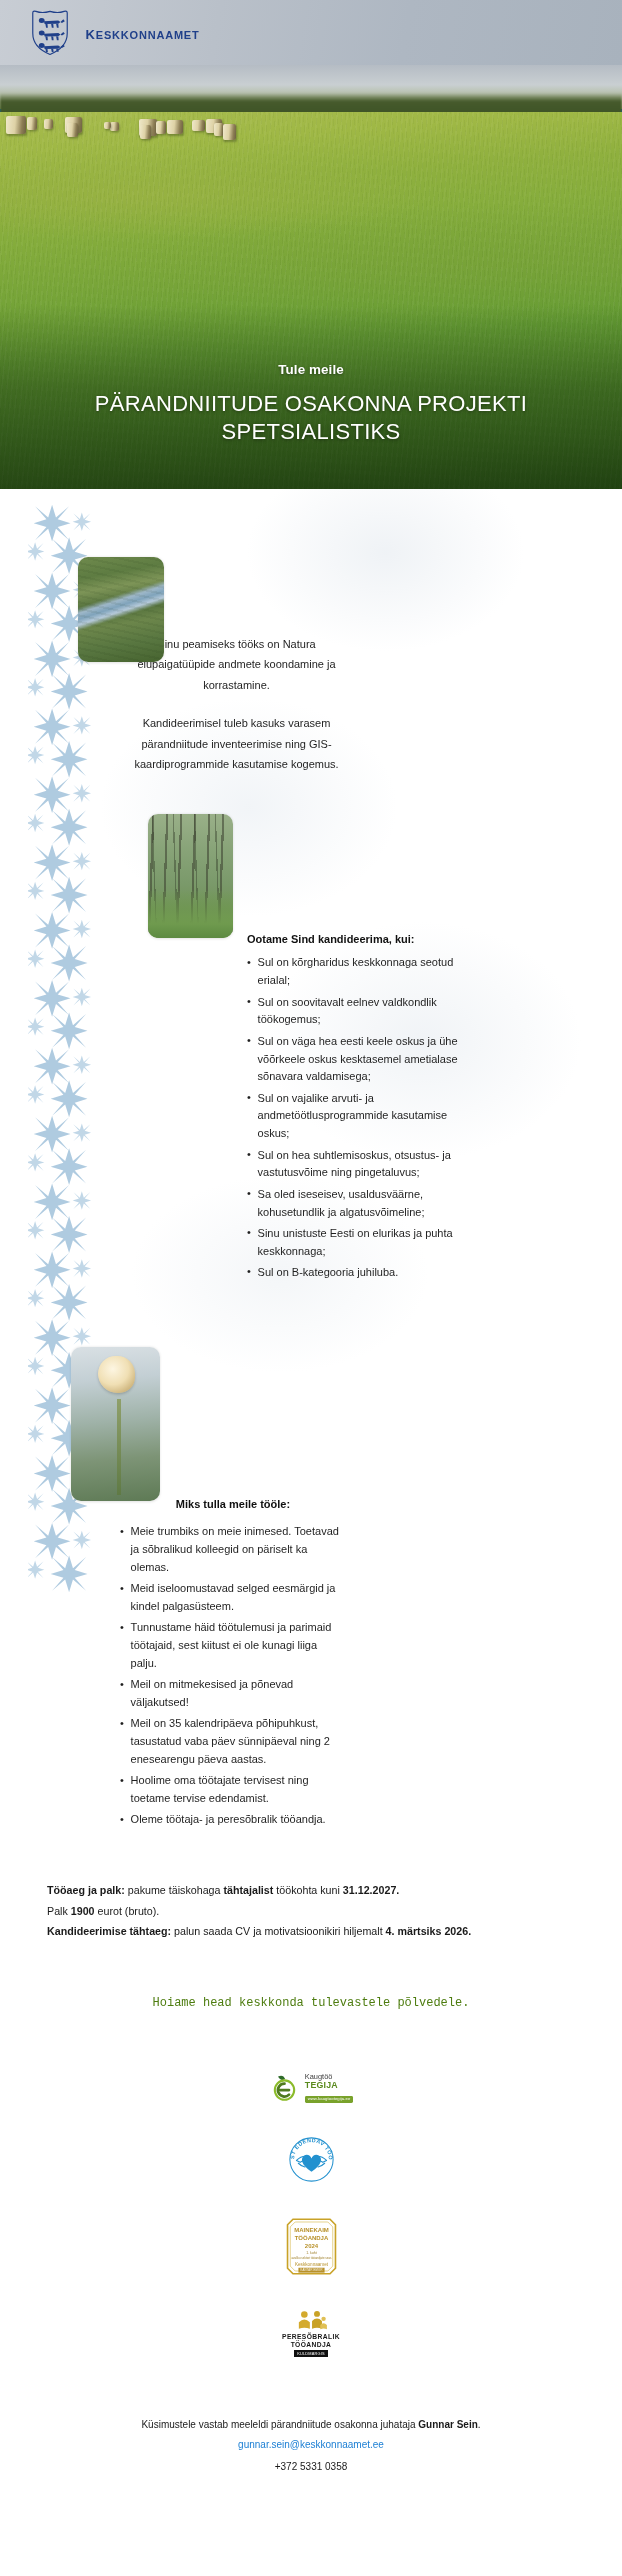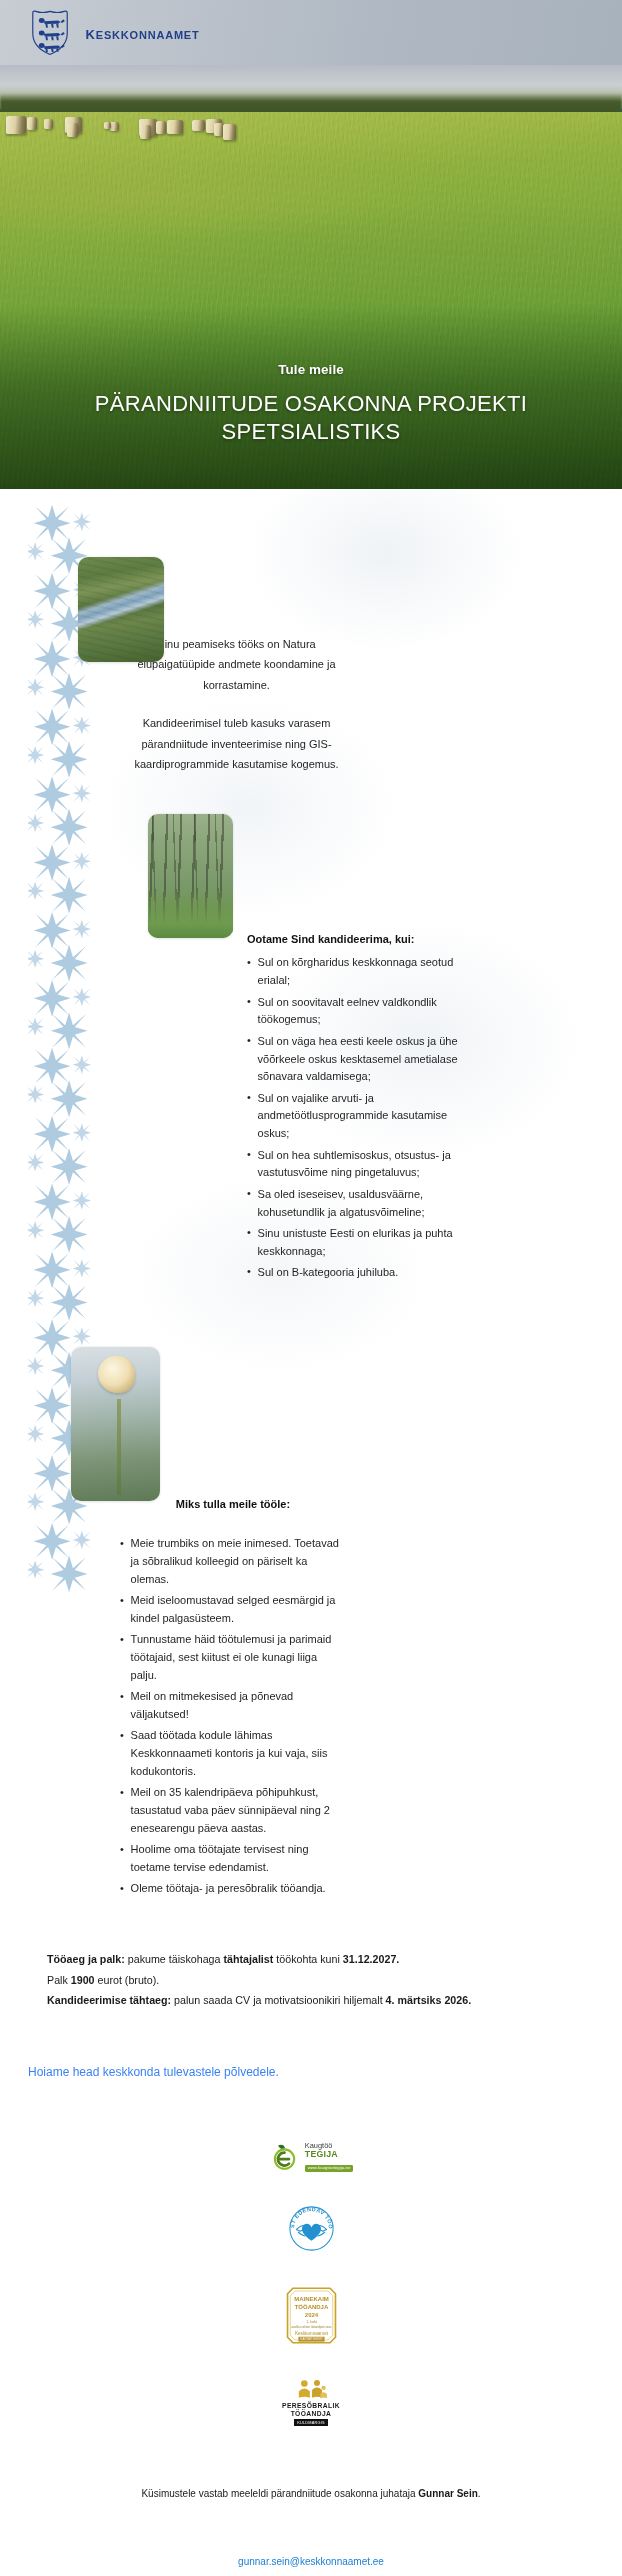--- a/index.html
+++ b/index.html
@@ -242,42 +242,43 @@
   }
   ul.bullets li::before {
     content: "\2022";
     position: absolute; left: 0; top: -0.7px;
     font-size: 11px; color: #1f1f1f;
   }
 
   .why-head {
     font-size: 11px;
     font-weight: 700;
-    margin-bottom: 25px;
+    margin-bottom: 13px;
     text-align: center;
     color:#111;
   }
   .why-col { width: 226px; margin-left: 21px; }
 
   
   .terms {
     padding: 33px 47px 14px 47px;
     text-align: left;
     font-size: 10.7px;
     line-height: 1.95;
     color:#1a1a1a;
     position: relative; z-index: 2;
   }
   .terms b { font-weight: 700; }
 
   .slogan {
-    color: #3b82f6;
+    text-align: center;
+    color: #4d7c0f;
     font-size: 12px;
     padding: 40px 28px 7px;
-    position: relative; z-index: 2;
+    position: relative; z-index: 2; font-family: Liberation Mono, monospace;
   }
 
   
   .badges {
     display: flex;
     align-items: center;
     justify-content: center;
     gap: 33px;
     padding: 55px 28px 7px;
     position: relative; z-index: 2; flex-direction: column;
@@ -306,21 +307,21 @@
   
   .footer {
     text-align: center;
     padding: 51px 42px 33px;
     font-size: 10px;
     line-height: 2.0;
     color:#1a1a1a;
     position: relative; z-index: 2;
   }
   .footer b { font-weight: 700; }
-  .mail { color:#1b7fd4;margin-top:48px; }
+  .mail { color:#1b7fd4; }
   .phone { color:#1a1a1a; margin-top:1.4px; }
 </style>
 </head>
 <body>
 
 <div class="page">
 
   <div class="header">
     <svg class="crest" viewBox="0 0 100 120">
       <path d="M6 10 Q6 4 14 6 Q30 12 50 6 Q70 12 86 6 Q94 4 94 10 L94 62 Q94 98 50 116 Q6 98 6 62 Z" fill="none" stroke="#20408a" stroke-width="3"></path>
@@ -496,21 +497,20 @@
 
     <div class="sec sec-list" style="padding: 45px 34px 14px 99px;">
       <div class="photo photo-flower"></div>
       <div class="why-col">
         <div class="why-head">Miks tulla meile tööle:</div>
         <ul class="bullets">
           <li>Meie trumbiks on meie inimesed. Toetavad  ja sõbralikud kolleegid on päriselt ka olemas.</li>
           <li>Meid iseloomustavad selged eesmärgid ja kindel palgasüsteem.</li>
           <li>Tunnustame häid töötulemusi ja parimaid töötajaid, sest kiitust ei ole kunagi liiga palju.</li>
           <li>Meil on mitmekesised ja põnevad väljakutsed!</li>
-          <li>Saad töötada kodule lähimas Keskkonnaameti kontoris ja kui vaja, siis kodukontoris.</li>
           <li>Meil on 35 kalendripäeva põhipuhkust, tasustatud vaba päev sünnipäeval ning 2 enesearengu päeva aastas.</li>
           <li>Hoolime oma töötajate tervisest ning toetame tervise edendamist.</li>
           <li>Oleme töötaja- ja peresõbralik tööandja.</li>
         </ul>
       </div>
     </div>
 
     <div class="terms">
       <div>
         <b>Tööaeg ja palk:</b><span> pakume täiskohaga </span><b>tähtajalist</b><span> töökohta kuni </span><b>31.12.2027.</b>

